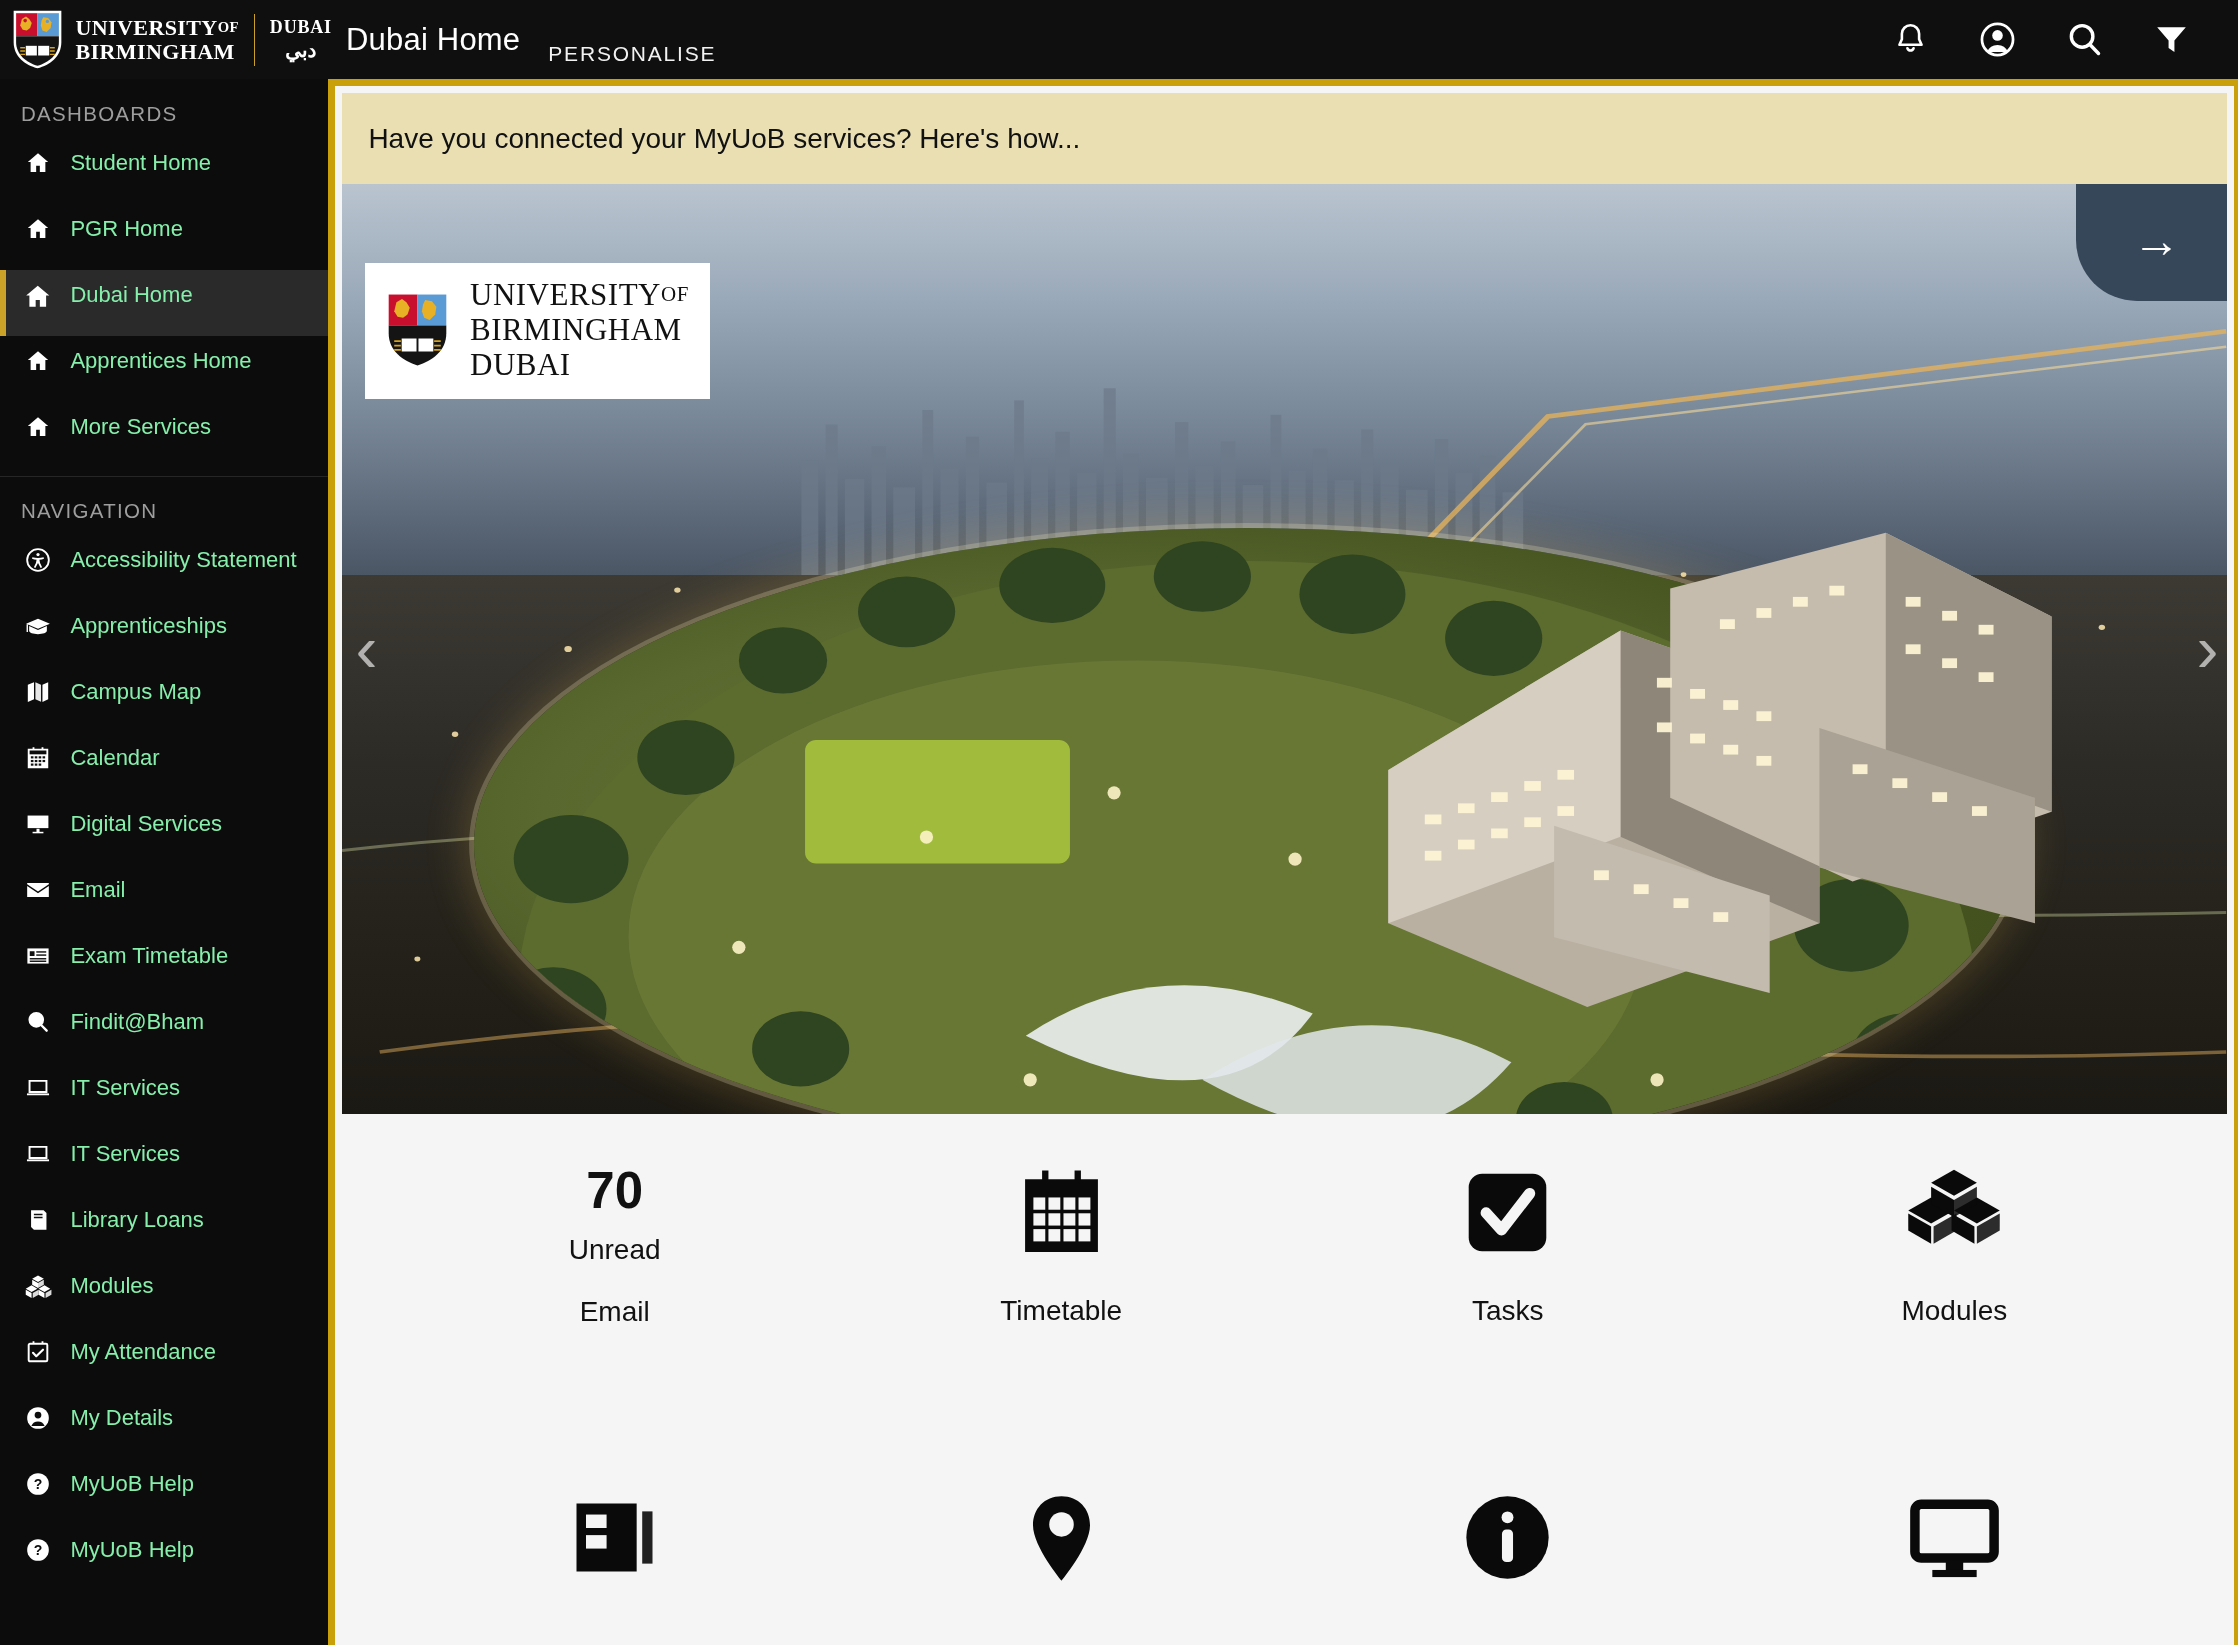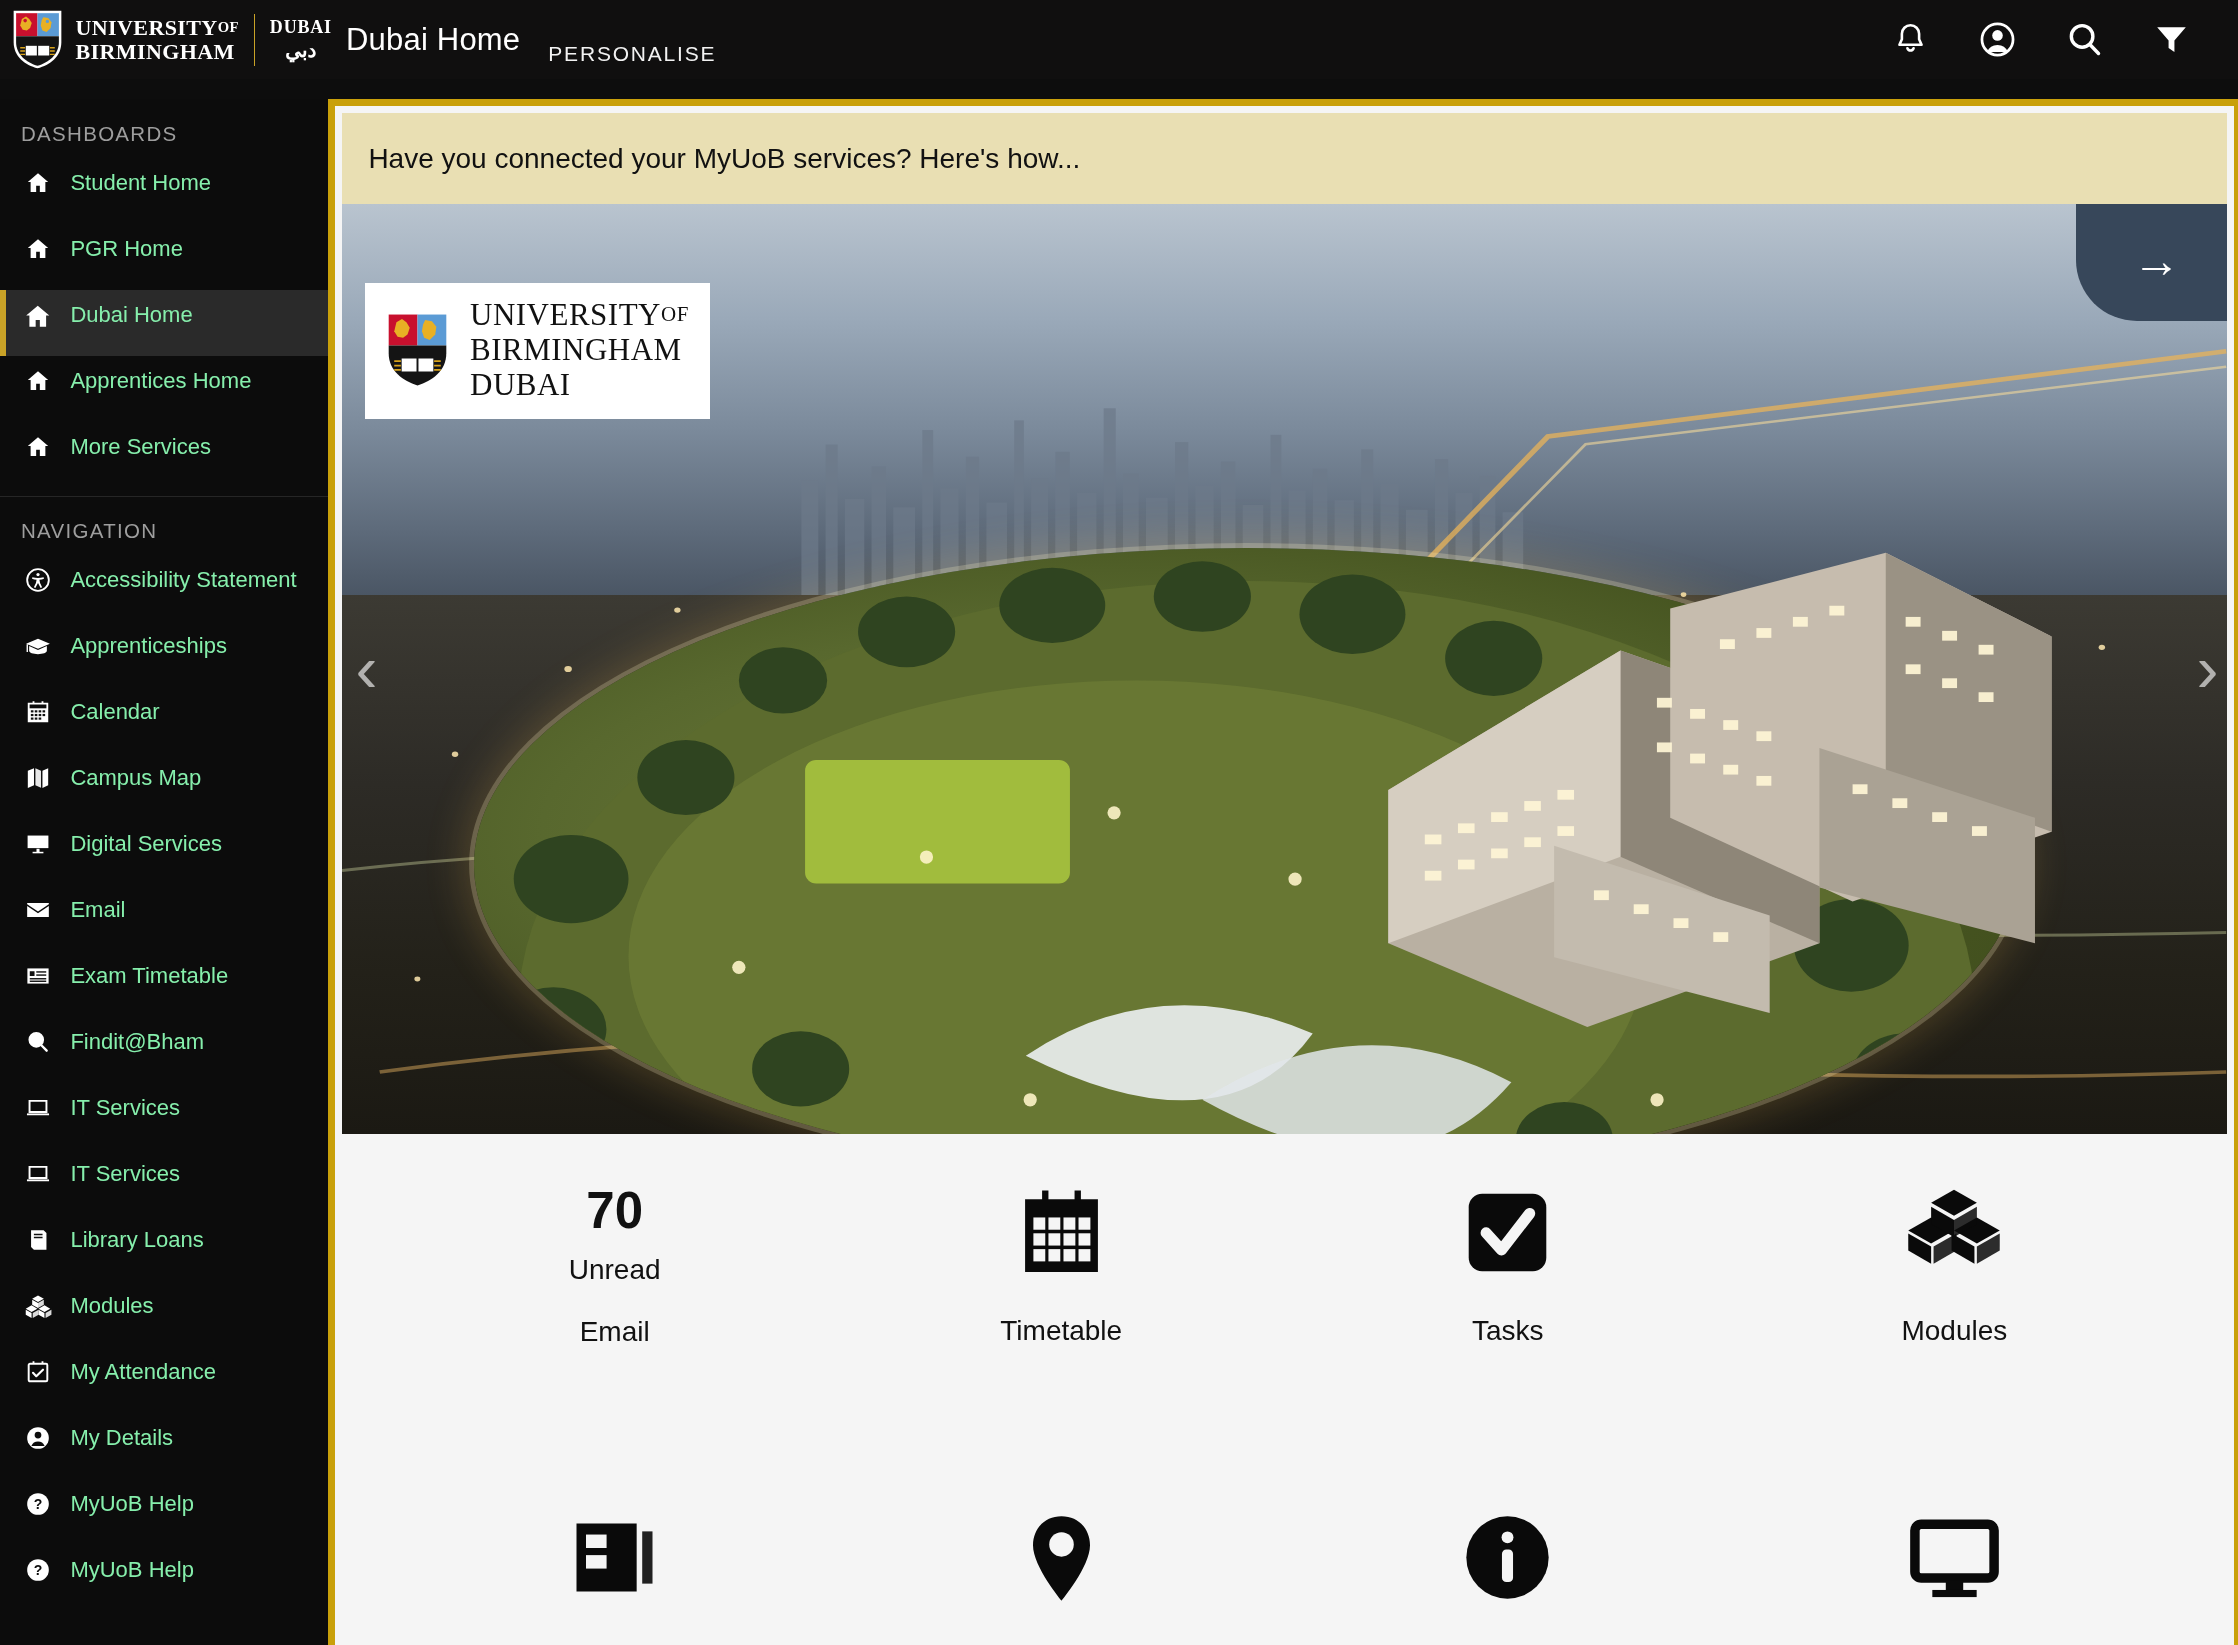--- a/index.html
+++ b/index.html
@@ -2,21 +2,21 @@
 <html style="font-size:13px"><head>
 <meta charset="utf-8">
 <style>
   * { box-sizing: border-box; margin: 0; padding: 0; }
   html, body {
     width: 2239px; height: 1645px;
     background: #0d0d0d;
     font-family: "Liberation Sans", sans-serif;
     overflow: hidden;
   }
-  #app { position: relative; width: 2239px; height: 1645px; display: flex; flex-direction: column; gap: 20px; }
+  #app { position: relative; width: 2239px; height: 1645px; display: flex; flex-direction: column; }
 
   
   .topbar {
     height: 79px; background: #100f0f; display: flex; align-items: center;
     flex: 0 0 79px; position: relative; z-index: 30;
   }
   .brand { width: 328px; height: 79px; display: flex; align-items: center; padding-left: 11.5px; flex: 0 0 328px; }
   .crest { width: 51px; height: 61px; flex: 0 0 51px; }
   .brand-words { display: flex; align-items: center; margin-left: 13px; }
   .uni-name { color: #fff; font-family: "Liberation Serif", serif; font-weight: 700;
@@ -270,50 +270,50 @@
               <path d="M4.4 11.2v4.1c0 1.6 3.4 2.9 7.6 2.9s7.6-1.3 7.6-2.9v-4.1L12 14.6z"></path>
               <path d="M2.2 9.6v6.6h1.2V9.6z"></path>
             </svg>
         </span>
         <span class="sb-label">Apprenticeships</span>
       </div>
 
       <div class="sb-item">
         <span class="sb-ico">
           <svg viewBox="0 0 24 24" width="26" height="26">
+              <path d="M2.6 5.4 8.3 3v15.8L2.6 21.2z"></path>
+              <path d="M9.6 3l5.2 2.3v15.8L9.6 18.8z" opacity=".9"></path>
+              <path d="M16.1 5.3 21.4 3v15.8l-5.3 2.4z"></path>
+            </svg>
+        </span>
+        <span class="sb-label">Campus Map</span>
+      </div>
+
+      <div class="sb-item">
+        <span class="sb-ico">
+          <svg viewBox="0 0 24 24" width="26" height="26">
               <path d="M7 2h1.7v2.4H7zM15.3 2H17v2.4h-1.7z"></path>
               <path d="M3.4 4.3h17.2v16.3H3.4z" fill="none" stroke="#fff" stroke-width="1.7"></path>
               <path d="M3.4 8.6h17.2v12H3.4z"></path>
               <g fill="#111">
                 <rect x="5.4" y="10.4" width="2.4" height="2"></rect>
                 <rect x="9" y="10.4" width="2.4" height="2"></rect>
                 <rect x="12.6" y="10.4" width="2.4" height="2"></rect>
                 <rect x="16.2" y="10.4" width="2.4" height="2"></rect>
                 <rect x="5.4" y="13.8" width="2.4" height="2"></rect>
                 <rect x="9" y="13.8" width="2.4" height="2"></rect>
                 <rect x="12.6" y="13.8" width="2.4" height="2"></rect>
                 <rect x="16.2" y="13.8" width="2.4" height="2"></rect>
                 <rect x="5.4" y="17.1" width="2.4" height="2"></rect>
                 <rect x="9" y="17.1" width="2.4" height="2"></rect>
                 <rect x="12.6" y="17.1" width="2.4" height="2"></rect>
               </g>
             </svg>
         </span>
         <span class="sb-label">Calendar</span>
-      </div>
-
-      <div class="sb-item">
-        <span class="sb-ico">
-          <svg viewBox="0 0 24 24" width="26" height="26">
-              <path d="M2.6 5.4 8.3 3v15.8L2.6 21.2z"></path>
-              <path d="M9.6 3l5.2 2.3v15.8L9.6 18.8z" opacity=".9"></path>
-              <path d="M16.1 5.3 21.4 3v15.8l-5.3 2.4z"></path>
-            </svg>
-        </span>
-        <span class="sb-label">Campus Map</span>
       </div>
 
       <div class="sb-item">
         <span class="sb-ico">
           <svg viewBox="0 0 24 24" width="26" height="26">
               <path d="M2.4 4.2h19.2v11.6H2.4z"></path>
               <path d="M10.6 16.4h2.8v3h-2.8z"></path>
               <path d="M7 19.2h10v1.4H7z"></path>
             </svg>
         </span>

